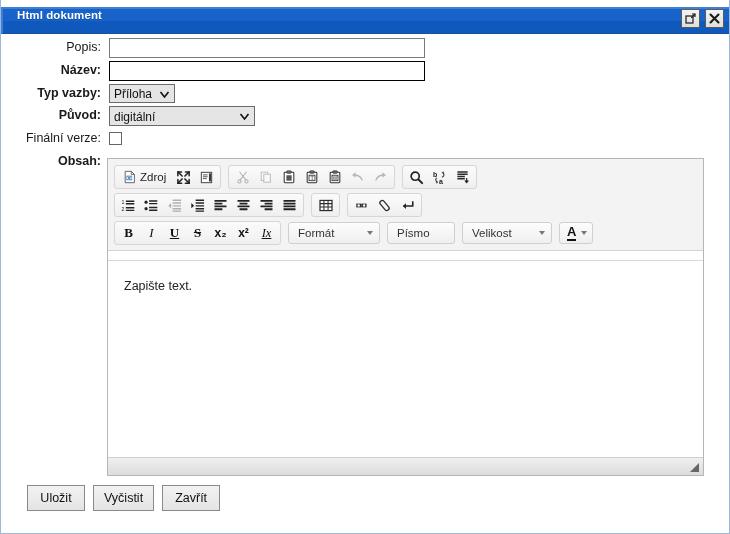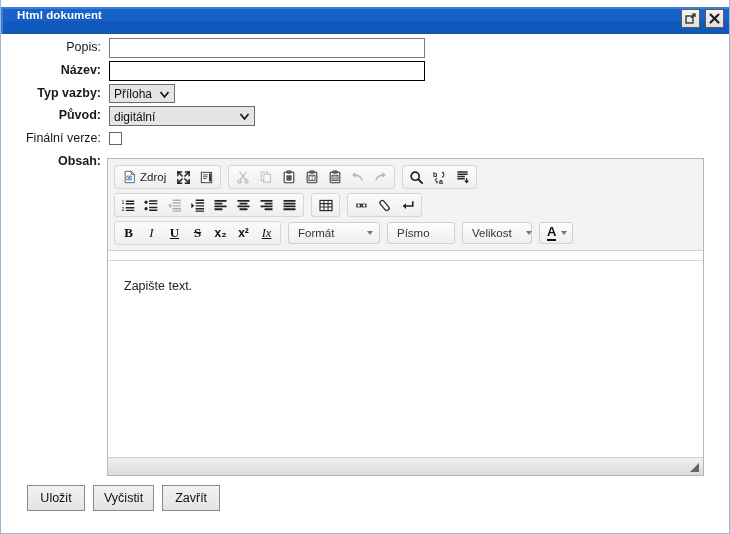--- a/index.html
+++ b/index.html
@@ -211,21 +211,21 @@
   }
   .combo .cdrop {
     margin-left: 14px;
     width: 0; height: 0;
     border-left: 3.5px solid transparent;
     border-right: 3.5px solid transparent;
     border-top: 4px solid #777;
   }
   .combo-format { width: 92px; }
   .combo-pismo  { width: 68px; gap: 48px; }
-  .combo-velikost { width: 70px; }
+  .combo-velikost { width: 90px; }
 
   .colorbtn {
     display: flex;
     align-items: center;
     height: 22px;
     border: 1px solid #cfcfcf;
     border-radius: 3px;
     background: linear-gradient(to bottom, #fdfdfd, #efefef);
     padding: 0 5px 0 7px;
     cursor: pointer;

